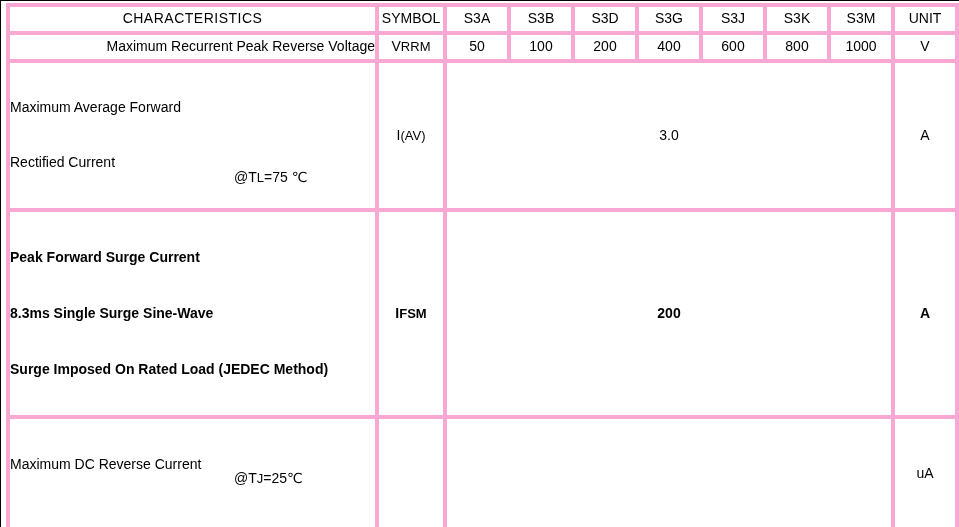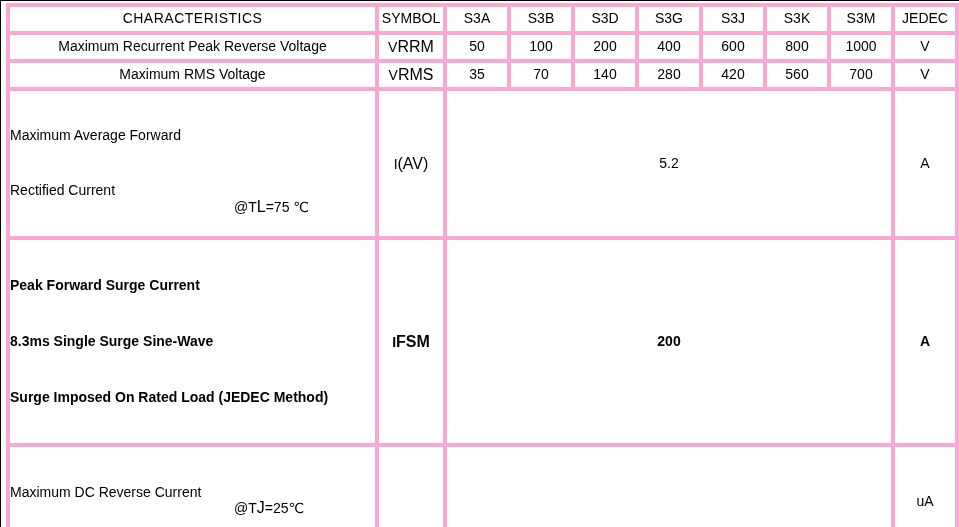--- a/index.html
+++ b/index.html
@@ -13,23 +13,23 @@
 
   table.spec {
     position:absolute; left:6px; top:3px;
     width:949px; border-collapse:collapse; table-layout:fixed;
     border:3px solid #000;
   }
   table.spec td { border:4px solid #f9a8d4; padding:0; vertical-align:middle; font-size:14px; line-height:1.25; }
 
   td.title { text-align:center; font-size:21px; letter-spacing:0.5px; }
   td.hcell { text-align:center; }
-  td.lbl   { text-align:center; padding-left:4px; white-space:pre; }
+  td.lbl   { text-align:right; padding-left:4px; white-space:pre; }
   td.sym, td.val, td.unit { text-align:center; }
-  .sub  { font-size:16px; }
+  .sub  { font-size:13px; }
   .cond { position:absolute; left:224px; top:16px; }
   .line { position:relative; height:20px; display:flex; align-items:center; white-space:pre; }
   td.lbl3 .line { height:21px; }
   td.irl  .line { height:21px; }
 
   tr.h   td { height:24px; }
   tr.r1  td, tr.r2 td, tr.r3 td, tr.r6 td, tr.r8 td,
   tr.r9  td, tr.r10 td, tr.r11 td, tr.r12 td { height:24px; }
   tr.r4  td { height:40px;margin-left:8px; }
   tr.r5  td { height:64px;font-weight:bold; }
@@ -59,60 +59,48 @@
       <tr class="h">
     <td class="title">CHARACTERISTICS</td>
     <td class="hcell">SYMBOL</td>
     <td class="hcell">S3A</td>
     <td class="hcell">S3B</td>
     <td class="hcell">S3D</td>
     <td class="hcell">S3G</td>
     <td class="hcell">S3J</td>
     <td class="hcell">S3K</td>
     <td class="hcell">S3M</td>
-    <td class="hcell">JEDEC</td>
+    <td class="hcell">UNIT</td>
   </tr>
 
   <tr class="r1">
     <td class="lbl">Maximum Recurrent Peak Reverse Voltage</td>
     <td class="sym"><span>V</span><span class="sub">RRM</span></td>
     <td class="val">50</td>
     <td class="val">100</td>
     <td class="val">200</td>
     <td class="val">400</td>
     <td class="val">600</td>
     <td class="val">800</td>
     <td class="val">1000</td>
     <td class="unit">V</td>
   </tr>
 
-  <tr class="r2">
-    <td class="lbl">Maximum RMS Voltage</td>
-    <td class="sym"><span>V</span><span class="sub">RMS</span></td>
-    <td class="val">35</td>
-    <td class="val">70</td>
-    <td class="val">140</td>
-    <td class="val">280</td>
-    <td class="val">420</td>
-    <td class="val">560</td>
-    <td class="val">700</td>
-    <td class="unit">V</td>
-  </tr>
 
 
   <tr class="r4">
     <td class="lbl">
       <div class="line">Maximum Average Forward</div>
       <div class="line">
         <span>Rectified Current</span>
         <span class="cond"><span>@T</span><span class="sub">L</span><span>=75 ℃</span></span>
       </div>
     </td>
     <td class="sym"><span>I</span><span class="sub">(AV)</span></td>
-    <td class="val" colspan="7">5.2</td>
+    <td class="val" colspan="7">3.0</td>
     <td class="unit">A</td>
   </tr>
 
   <tr class="r5">
     <td class="lbl lbl3">
       <div class="line">Peak Forward Surge Current</div>
       <div class="line">8.3ms Single Surge Sine-Wave</div>
       <div class="line">Surge Imposed On Rated Load (JEDEC Method)</div>
     </td>
     <td class="sym"><span>I</span><span class="sub">FSM</span></td>

